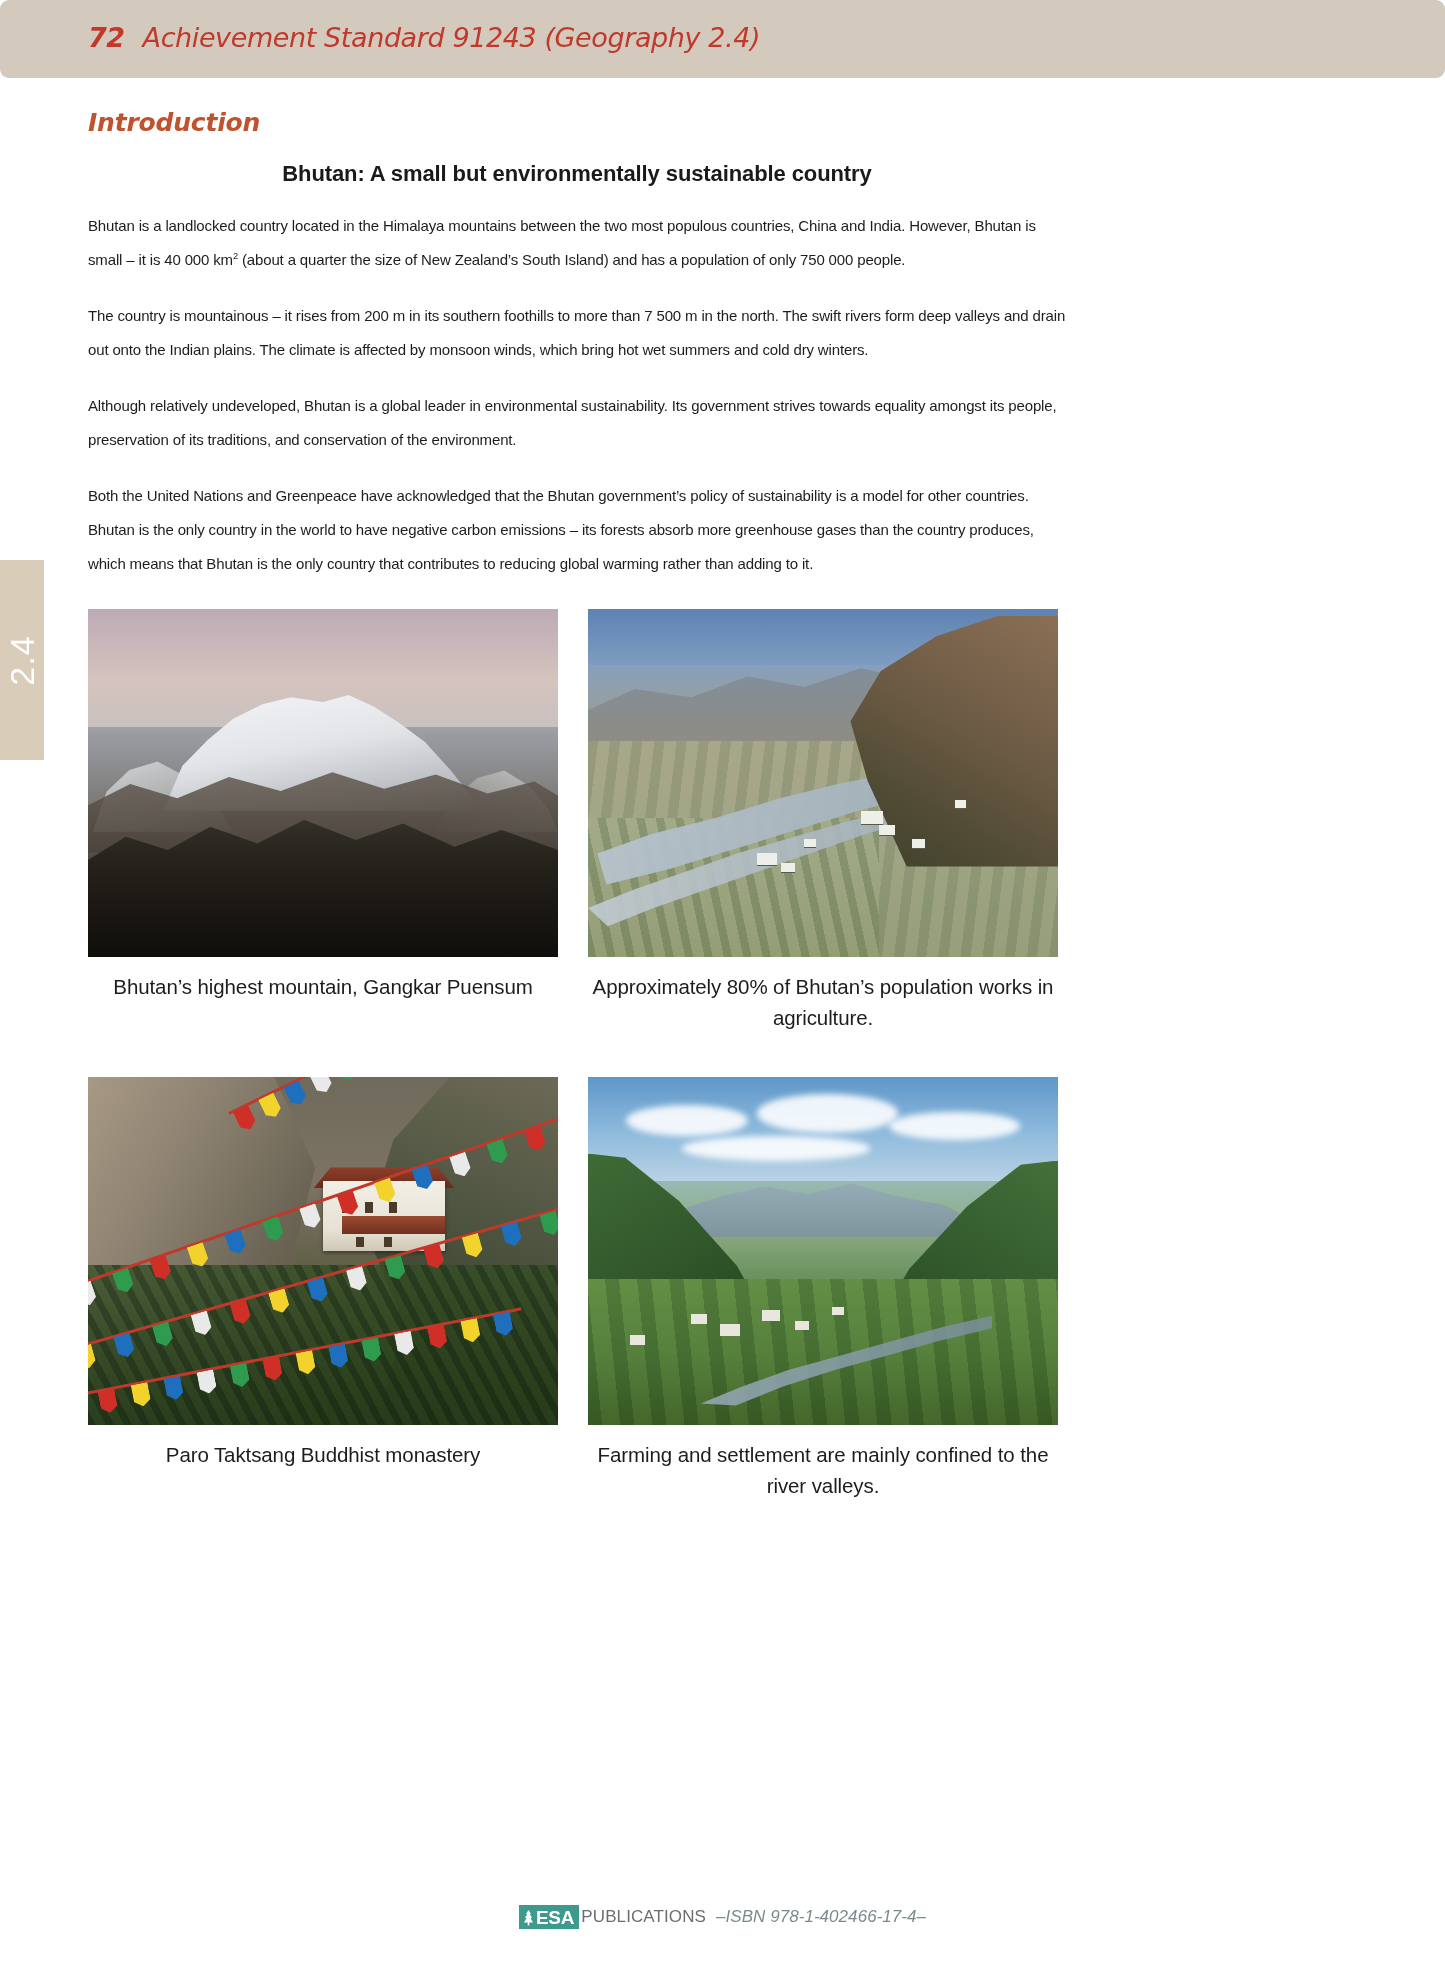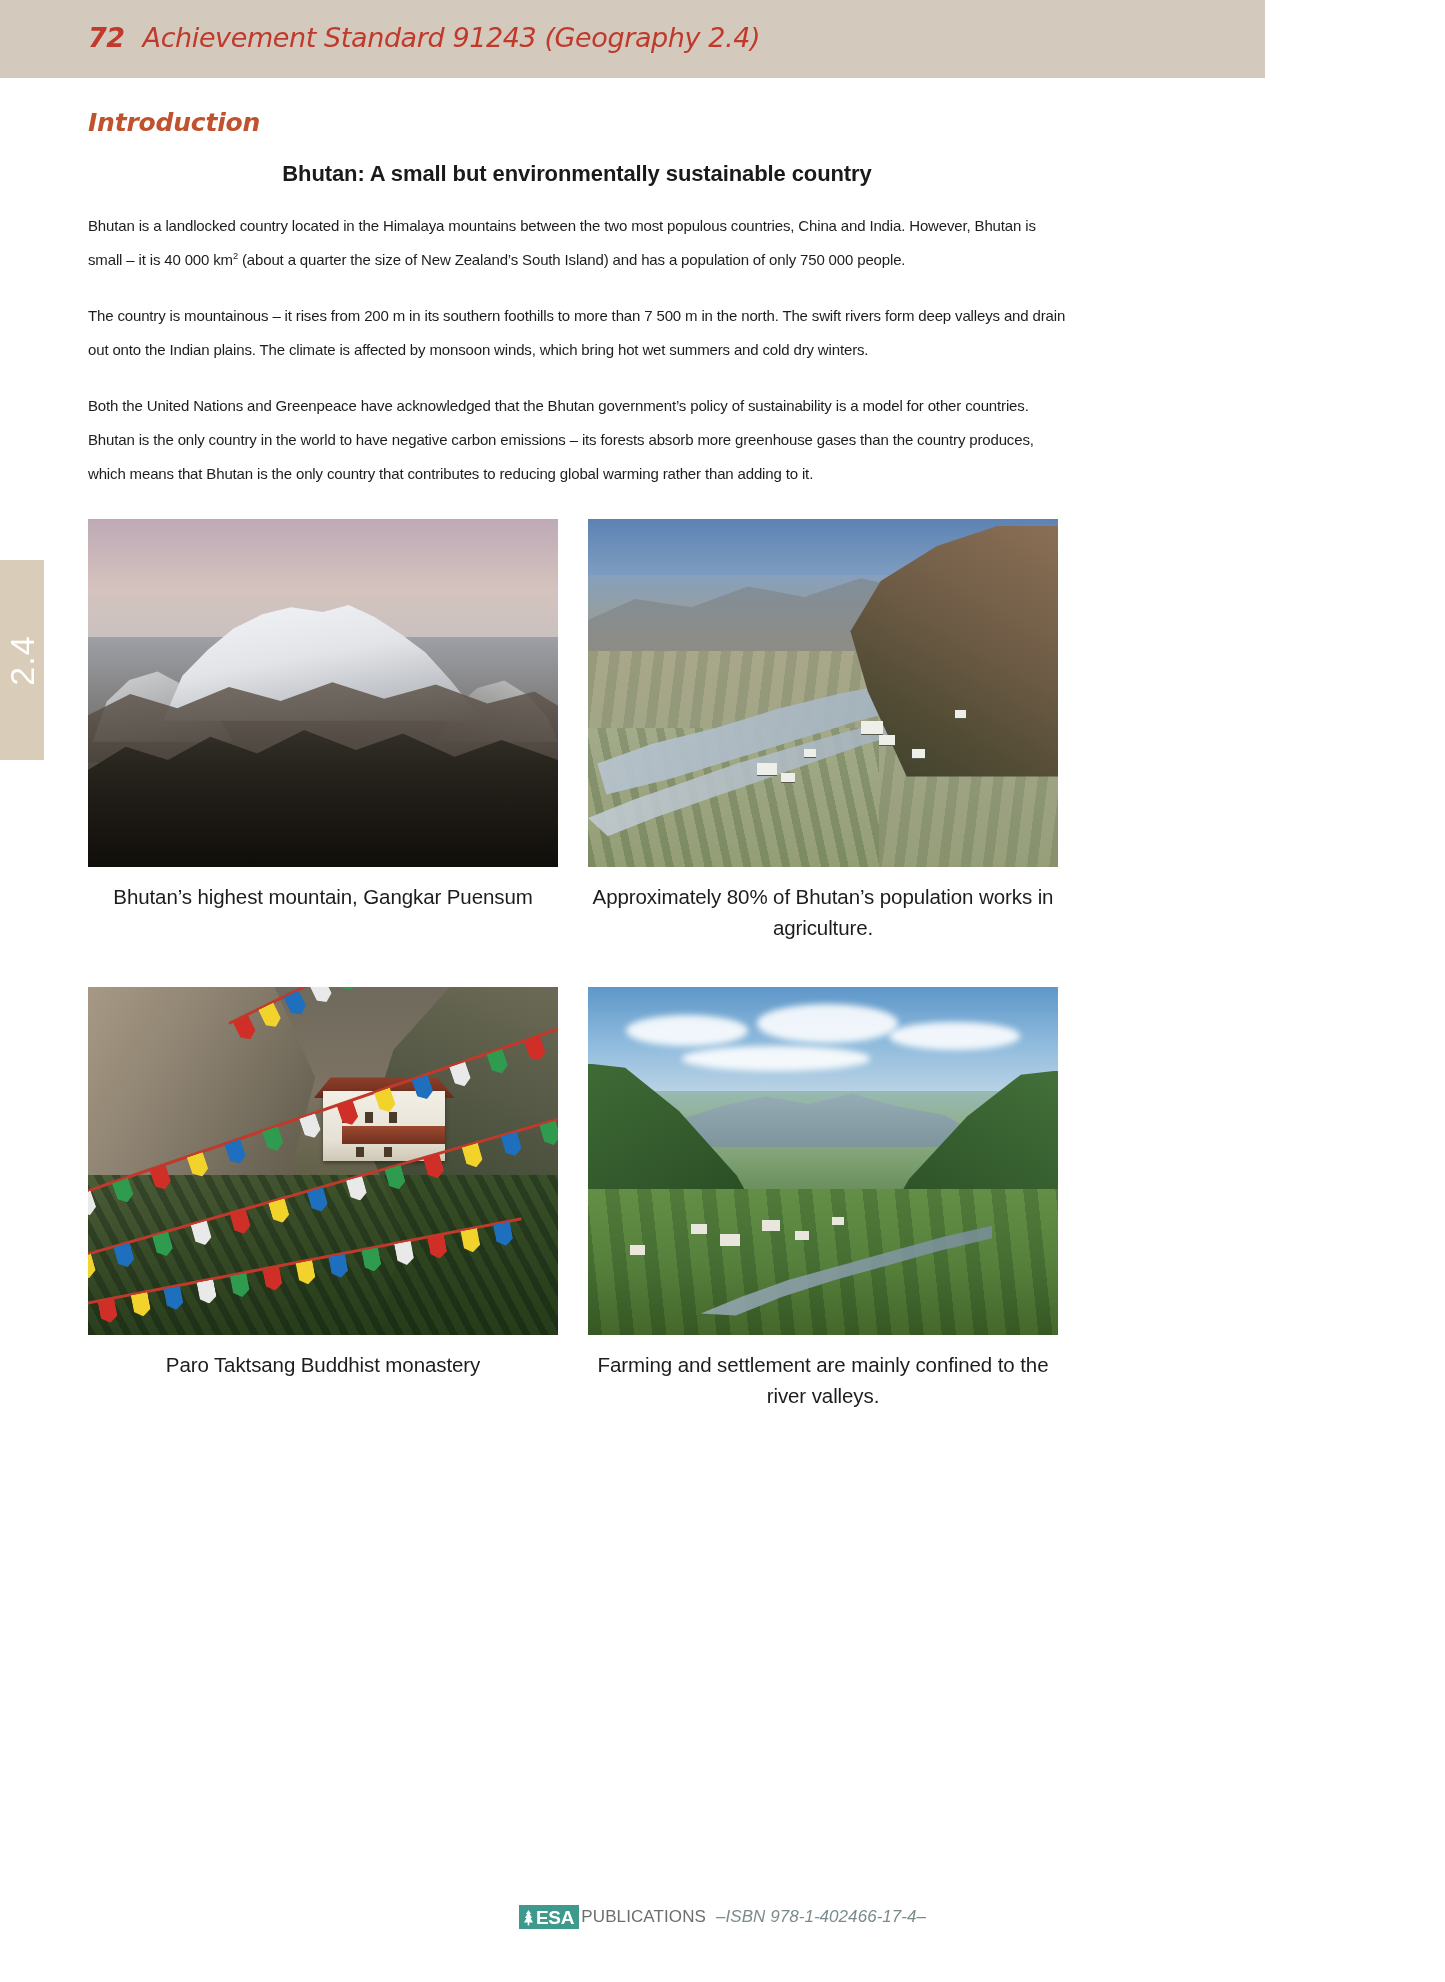--- a/index.html
+++ b/index.html
@@ -12,23 +12,24 @@
     height: 1982px;
     position: relative;
     font-family: "Liberation Sans", sans-serif;
     overflow: hidden;
   }
 
   
   .header-band {
     position: absolute;
     left: 0; top: 0;
-    width: 1265px;
+    width: 1445px;
     height: 78px;
     background: #d4c9bd;
+    border-radius: 9px;
   }
   .header-inner {
     position: absolute;
     left: 88px;
     top: 22px;
     display: flex;
     align-items: baseline;
     gap: 18px;
     white-space: nowrap;
   }
@@ -371,20 +372,21 @@
 <div class="content">
 
   <h2 class="section-heading">Introduction</h2>
 
   <h3 class="doc-title">Bhutan: A small but environmentally sustainable country</h3>
 
   <p class="body-text"><span>Bhutan is a landlocked country located in the Himalaya mountains between the two most populous countries, China and India. However, Bhutan is small – it is 40 000 km</span><sup>2</sup><span> (about a quarter the size of New Zealand’s South Island) and has a population of only 750 000 people.</span></p>
 
   <p class="body-text">The country is mountainous – it rises from 200 m in its southern foothills to more than 7 500 m in the north. The swift rivers form deep valleys and drain out onto the Indian plains. The climate is affected by monsoon winds, which bring hot wet summers and cold dry winters.</p>
 
+  <p class="body-text">Although relatively undeveloped, Bhutan is a global leader in environmental sustainability. Its government strives towards equality amongst its people, preservation of its traditions, and conservation of the environment.</p>
 
   <p class="body-text">Both the United Nations and Greenpeace have acknowledged that the Bhutan government’s policy of sustainability is a model for other countries. Bhutan is the only country in the world to have negative carbon emissions – its forests absorb more greenhouse gases than the country produces, which means that Bhutan is the only country that contributes to reducing global warming rather than adding to it.</p>
 
   <div class="figure-row">
 
     <figure class="figure" style="margin:0;">
       <div class="photo ph-mountain">
         <div class="sky-haze"></div>
         <div class="snow-left"></div>
         <div class="snow-right"></div>

